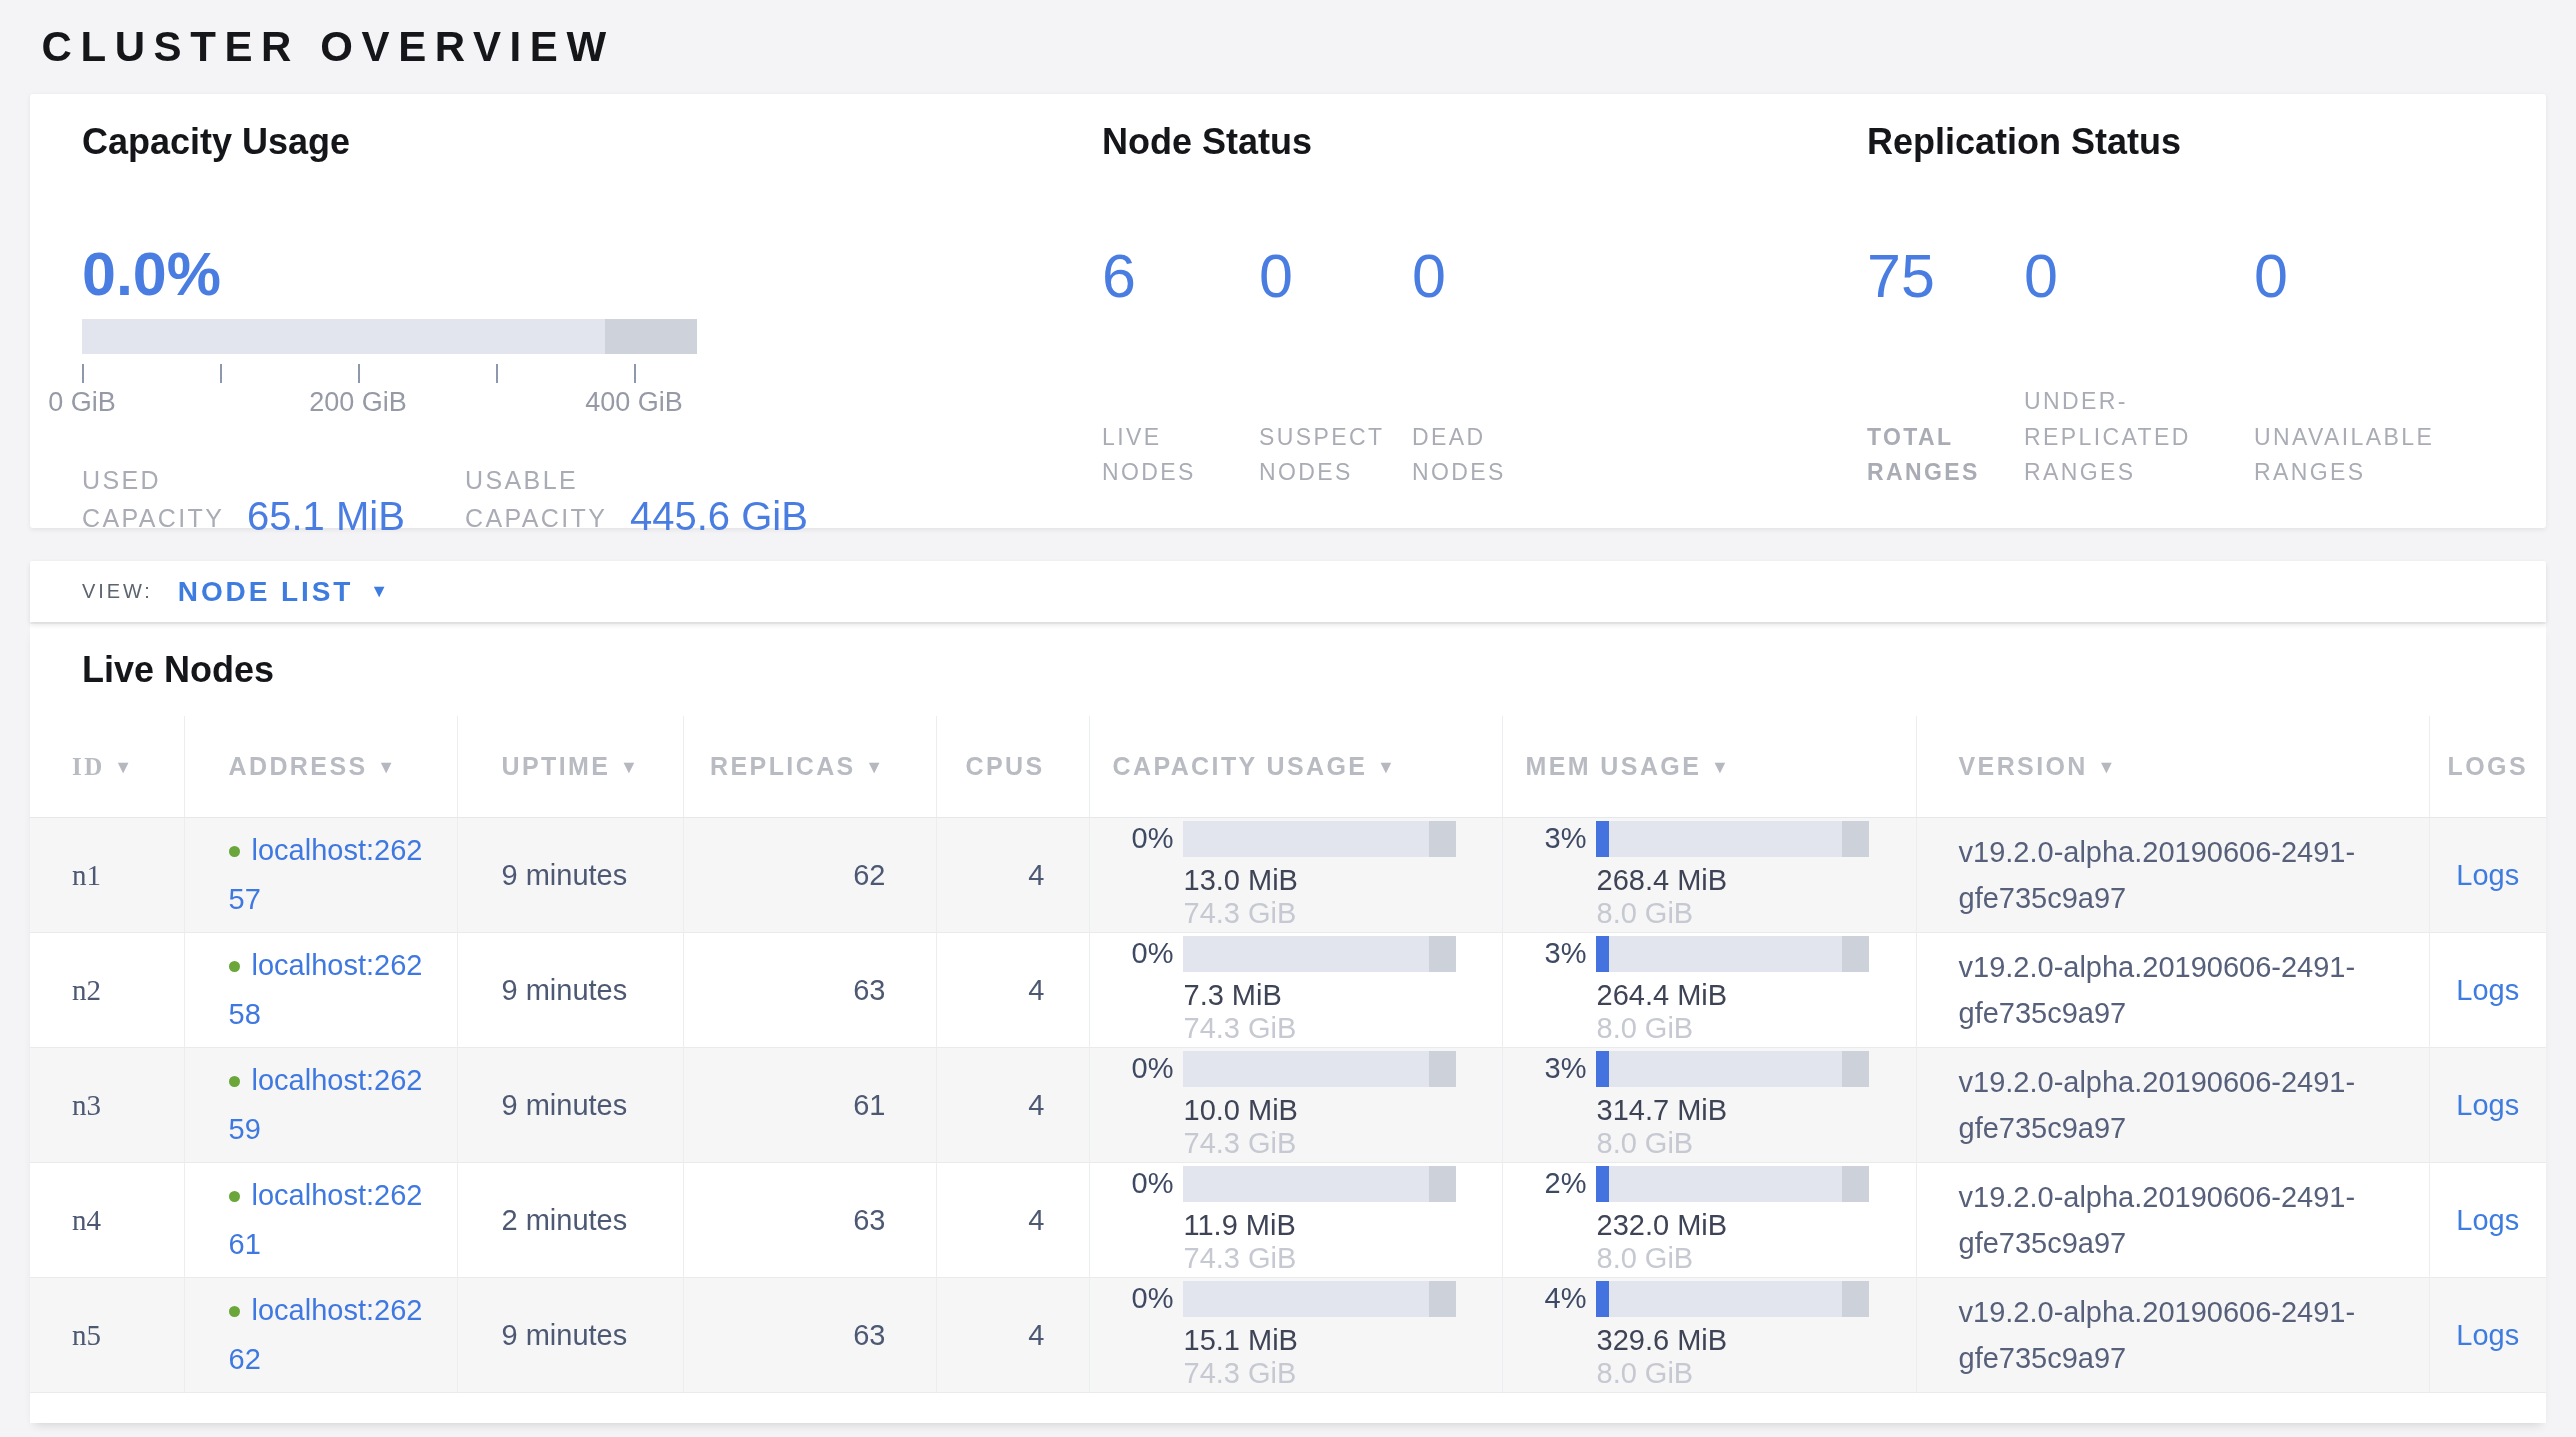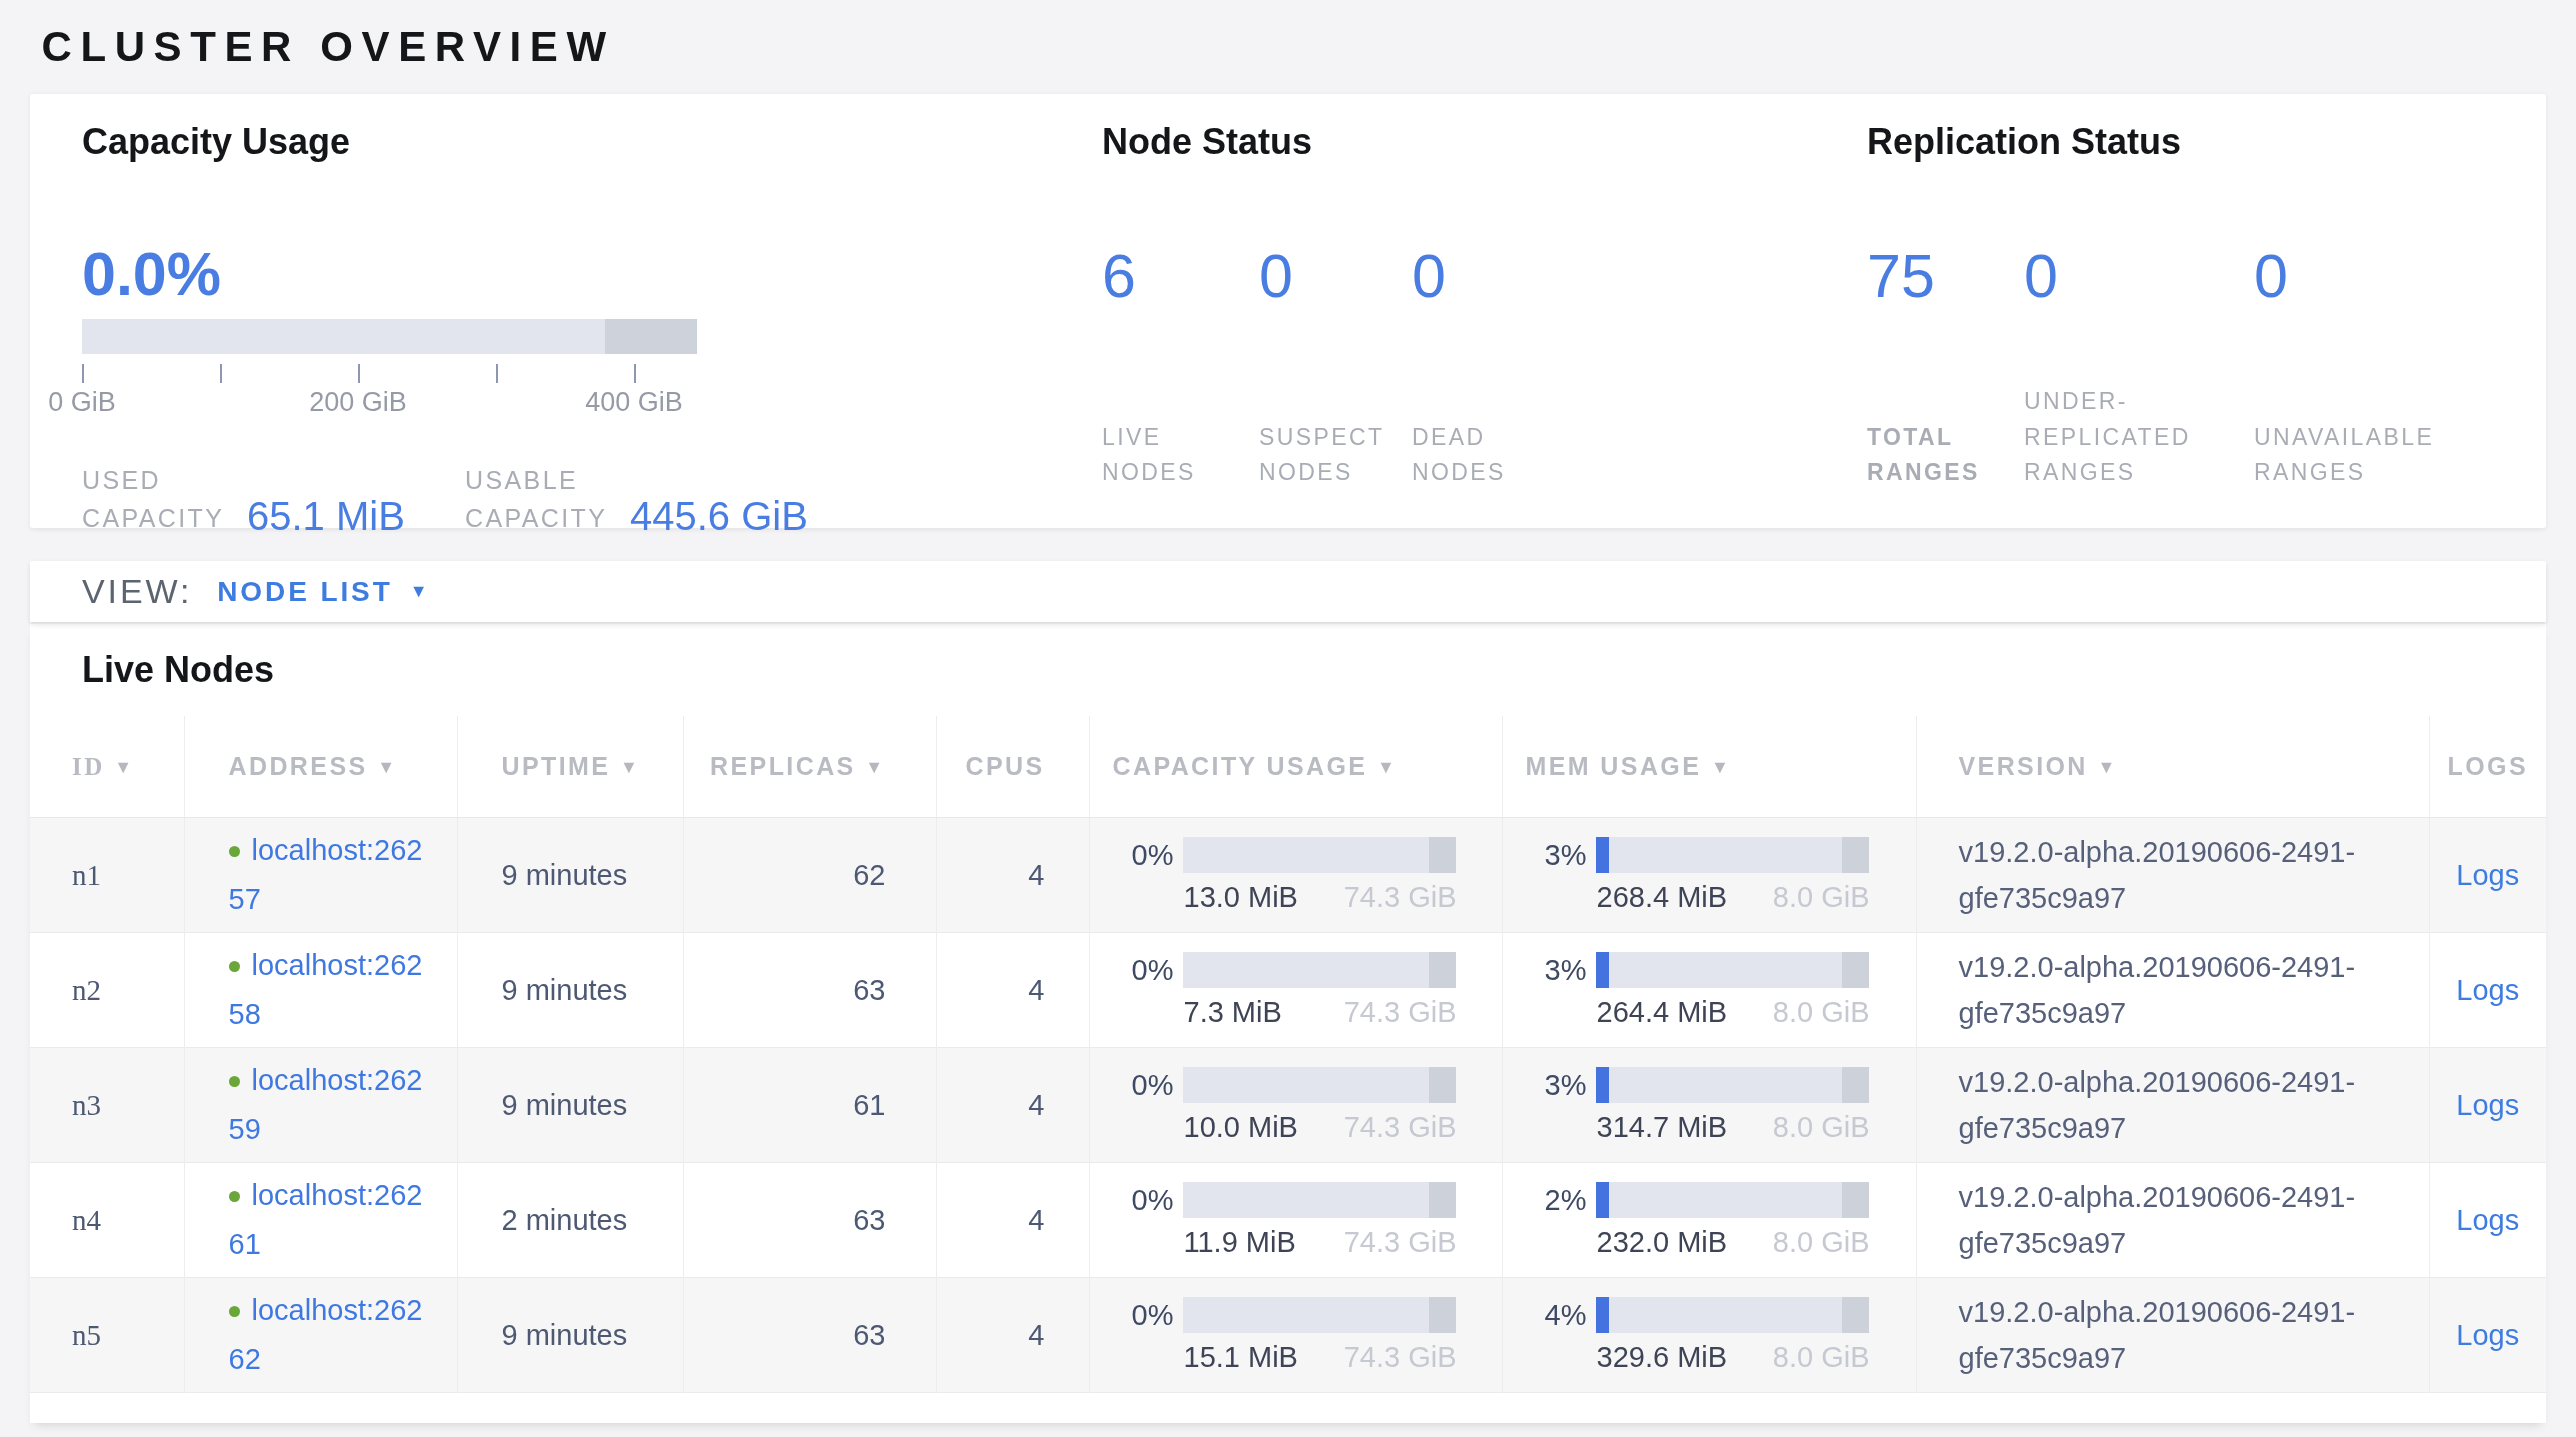--- a/index.html
+++ b/index.html
@@ -47,21 +47,21 @@
   .nodes-stats .label { width:125px; }
   .repl-stats .stat:nth-child(1){ width:157px; } .repl-stats .stat:nth-child(2){ width:230px; }
   .repl-stats .stat:nth-child(1) .label { width:144px;font-weight:bold; }
   .repl-stats .stat:nth-child(2) .label { width:196px; }
   .repl-stats .stat:nth-child(3) .label { width:225px; }
 
   
   .view-bar { margin-top:33px; height:61px; background:#fff; display:flex; align-items:center;
               padding-left:52px; position:relative; z-index:2;
               box-shadow:0 2.9px 5.8px rgba(0,0,0,.10); border-radius:1.9px 1.9px 0 0; }
-  .view-label { font-size:34px; letter-spacing:2.9px; color:#5c6470; font-weight:500; }
+  .view-label { font-size:20px; letter-spacing:2.9px; color:#5c6470; font-weight:500; }
   .view-value { font-size:28px; letter-spacing:2.9px; color:#3e7ce0; font-weight:600; margin-left:25px; cursor:pointer; }
   .caret-down-icon { color:#3e7ce0; font-size:18px; margin-left:17px; }
 
   
   .table-card { margin-top:1.9px; border-radius:0; box-shadow:0 5.8px 9.6px -3.8px rgba(0,0,0,.15); }
   .table-title { font-size:36px; font-weight:700; color:#141619; padding:25px 0 0 52px; }
   table { border-collapse:collapse; table-layout:fixed; width:100%; margin-top:25px; }
   col.c0{width:154px} col.c1{width:273px} col.c2{width:226px} col.c3{width:253px} col.c4{width:153px}
   col.c5{width:413px} col.c6{width:414px} col.c7{width:513px} col.c8{width:117px}
   th { height:102px; font-size:25px; font-weight:600; color:#b9bbc2; letter-spacing:2.4px;
@@ -88,21 +88,21 @@
   a.addr-link { color:#3e78e0; text-decoration:none; word-break:break-all; }
   td.c-uptime { padding-left:44px; }
   td.c-replicas { text-align:right; padding-right:50px; }
   td.c-cpus { text-align:right; padding-right:44px; }
   td.c-usage { padding-left:23px; }
   .u-top { display:flex; align-items:center; }
   .pct { width:61px; text-align:right; margin-right:9.6px; color:#3e4a63; }
   .bar { position:relative; display:block; width:273px; height:36px; background:#e2e4ee; }
   .bar::after { content:""; position:absolute; right:0; top:0; bottom:0; width:10%; background:#cdd1da; }
   .fill { position:absolute; left:0; top:0; bottom:0; background:#4472de; z-index:1; }
-  .u-vals { display:flex; justify-content:space-between; width:273px; margin:7.7px 0 0 71px; }
+  .u-vals { display:flex; justify-content:space-between; width:273px; margin:7.7px 0 0 71px;flex-direction:column; }
   .u-vals .used { color:#3e4455; }
   .u-vals .total { color:#c6c9d1; }
   td.c-version { padding-left:42px; padding-right:38px; color:#57607a; line-height:1.6; }
   td.c-logs { text-align:center; }
   a.logs-link { color:#3e7ce0; text-decoration:none; }
   tr.partial-row td { height:30px; background:#fff; }
 </style>
 </head>
 <body>
 

